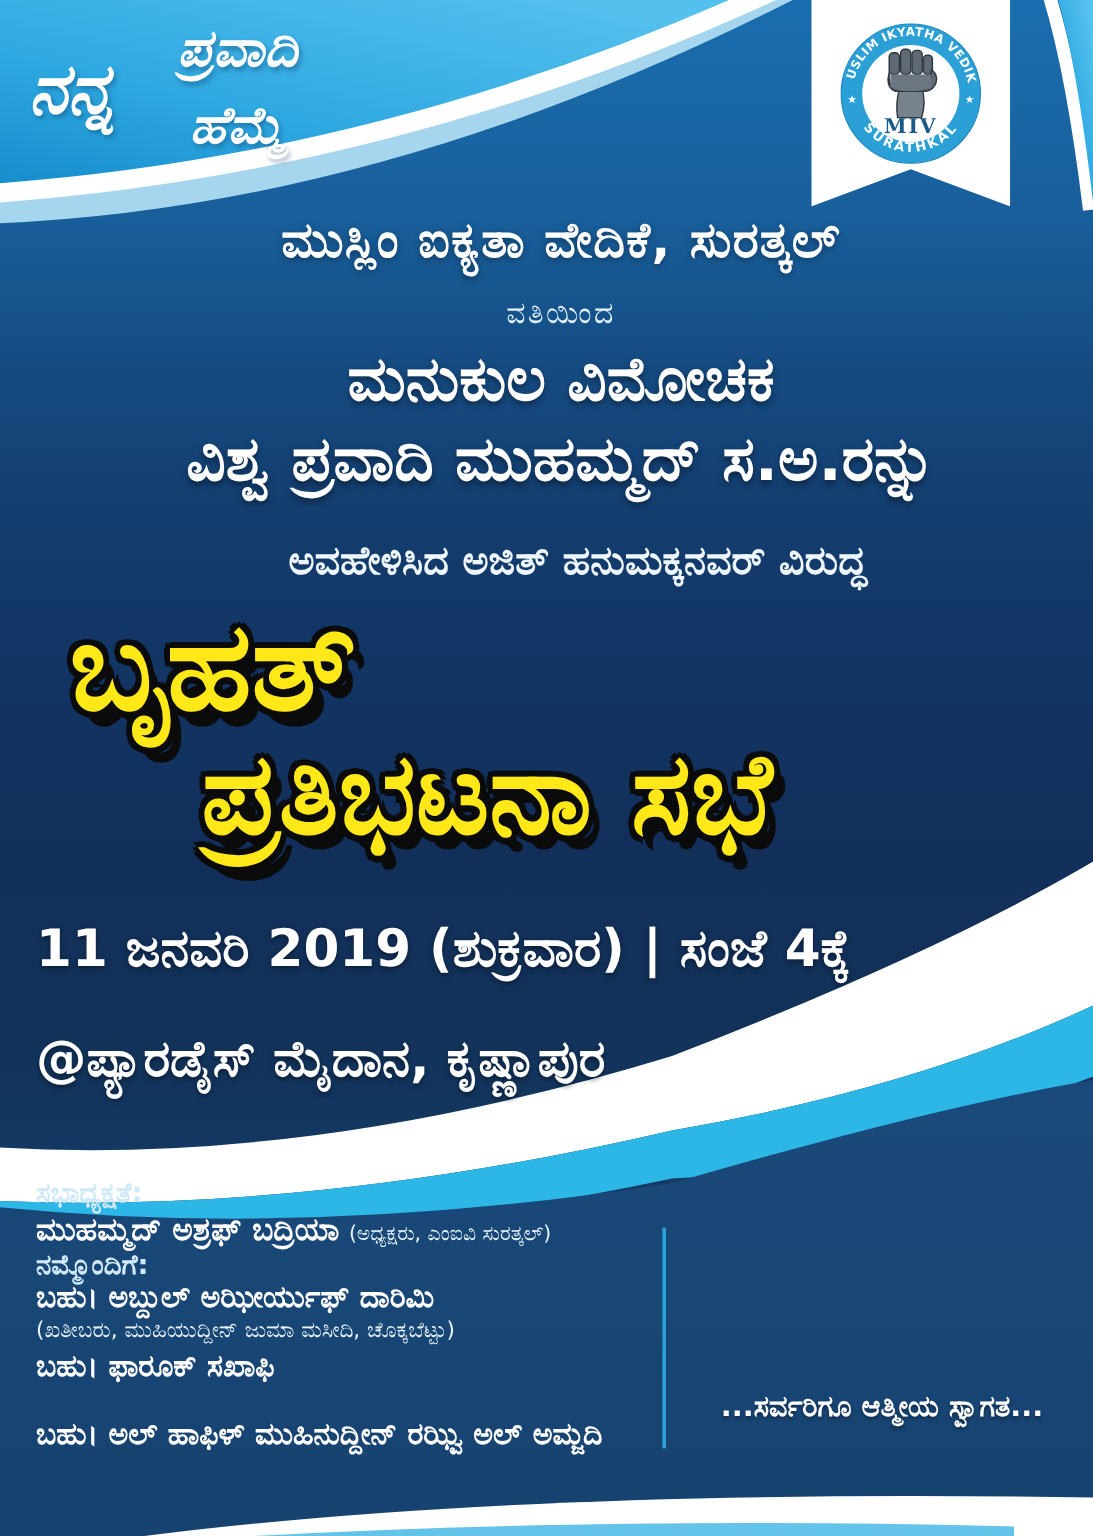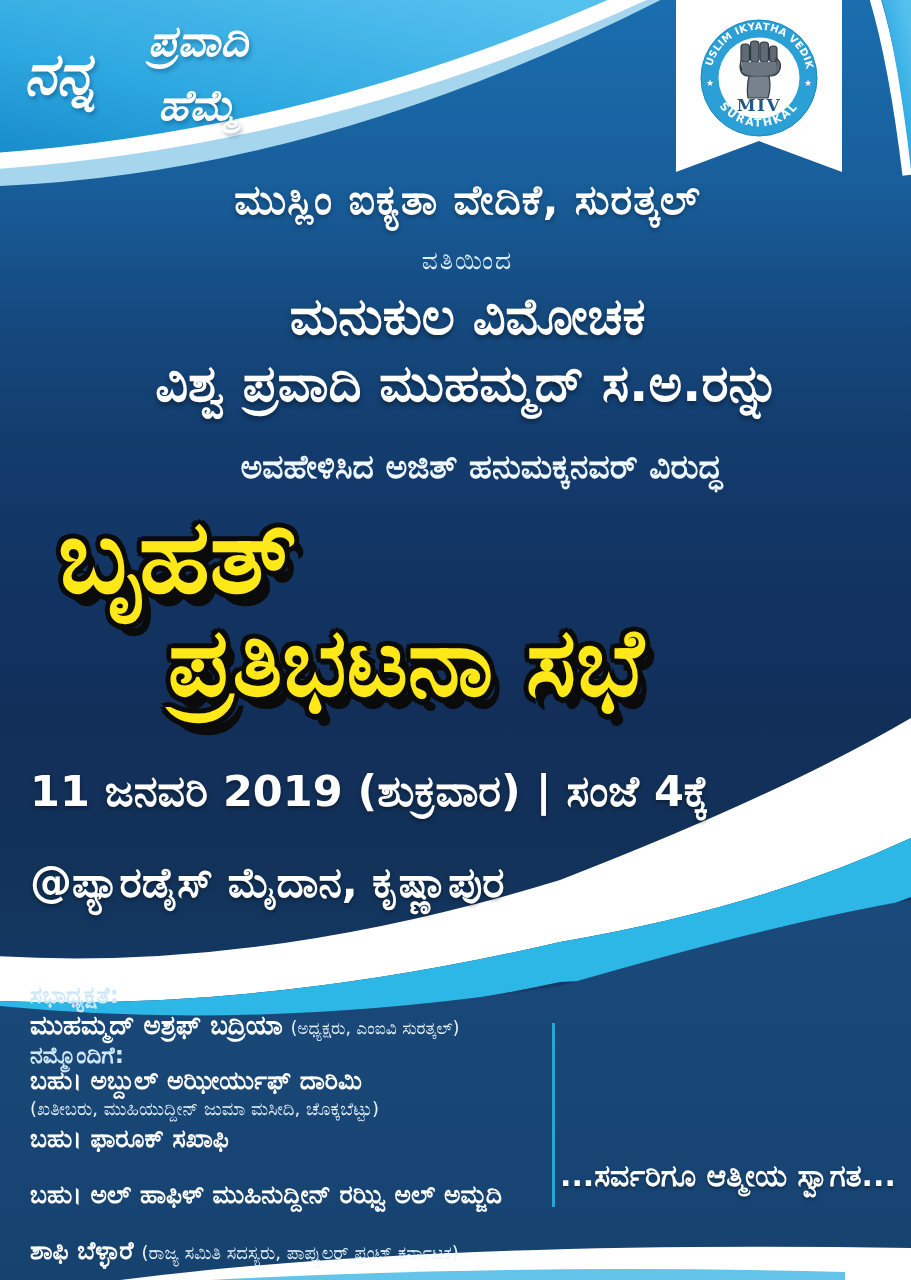--- a/index.html
+++ b/index.html
@@ -55,22 +55,22 @@
   .prez{left:30px;top:1010px;font-size:26px;font-weight:800;}
   .role{font-size:17px;font-weight:400;color:#e8f4fb;margin-left:8px;}
   .sname{left:30px;font-size:25px;font-weight:800;}
   .sdetail{left:30px;font-size:18px;font-weight:400;color:#e6f2fa;}
   .n1{top:1066px;} .d1{top:1098px;}
   .n2{top:1124px;} .d2{top:1156px;}
   .n3{top:1180px;} .d3{top:1212px;}
   .extra{left:30px;top:1236px;font-size:25px;font-weight:800;}
   .extra .role{font-size:18px;}
   #divider{left:552px;top:1023px;width:3px;height:184px;background:#2aa3da;}
-  .welcome{left:560px;top:1158px;width:350px;text-align:left;
-           font-size:30px;font-weight:700;text-shadow:0 2px 3px rgba(0,0,0,.35);}
+  .welcome{left:560px;top:1158px;width:350px;text-align:center;
+           font-size:24px;font-weight:700;text-shadow:0 2px 3px rgba(0,0,0,.35);}
 </style>
 </head>
 <body>
 
 <div id="poster">
 
   <svg id="bg" viewBox="0 0 911 1280">
     <defs>
       <linearGradient id="gMain" x1="0" y1="0" x2="0" y2="1">
         <stop offset="0" stop-color="#1a6fb0"></stop>
@@ -164,18 +164,17 @@
 
   <div class="abs label lab1">ಸಭಾಧ್ಯಕ್ಷತೆ:</div>
   <div class="abs prez"><span>ಮುಹಮ್ಮದ್ ಅಶ್ರಫ್ ಬದ್ರಿಯಾ</span><span class="role">(ಅಧ್ಯಕ್ಷರು, ಎಂಐವಿ ಸುರತ್ಕಲ್)</span></div>
   <div class="abs label lab2">ನಮ್ಮೊಂದಿಗೆ:</div>
 
   <div class="abs sname n1">ಬಹು। ಅಬ್ದುಲ್ ಅಝೀರ್ಯುಫ್ ದಾರಿಮಿ</div>
   <div class="abs sdetail d1">(ಖತೀಬರು, ಮುಹಿಯುದ್ದೀನ್ ಜುಮಾ ಮಸೀದಿ, ಚೊಕ್ಕಬೆಟ್ಟು)</div>
   <div class="abs sname n2">ಬಹು। ಫಾರೂಕ್ ಸಖಾಫಿ</div>
   <div class="abs sname n3">ಬಹು। ಅಲ್ ಹಾಫಿಳ್ ಮುಹಿನುದ್ದೀನ್ ರಝ್ವಿ ಅಲ್ ಅಮ್ಜದಿ</div>
 
-  <div class="abs extra"><span>ಶಾಫಿ ಬೆಳ್ಳಾರೆ</span><span class="role">(ರಾಜ್ಯ ಸಮಿತಿ ಸದಸ್ಯರು, ಪಾಪ್ಯುಲರ್ ಫ್ರಂಟ್ ಕರ್ನಾಟಕ)</span></div>
 
   <div class="abs" id="divider"></div>
   <div class="abs welcome">...ಸರ್ವರಿಗೂ ಆತ್ಮೀಯ ಸ್ವಾಗತ...</div>
 
 </div>
 
 </body></html>

